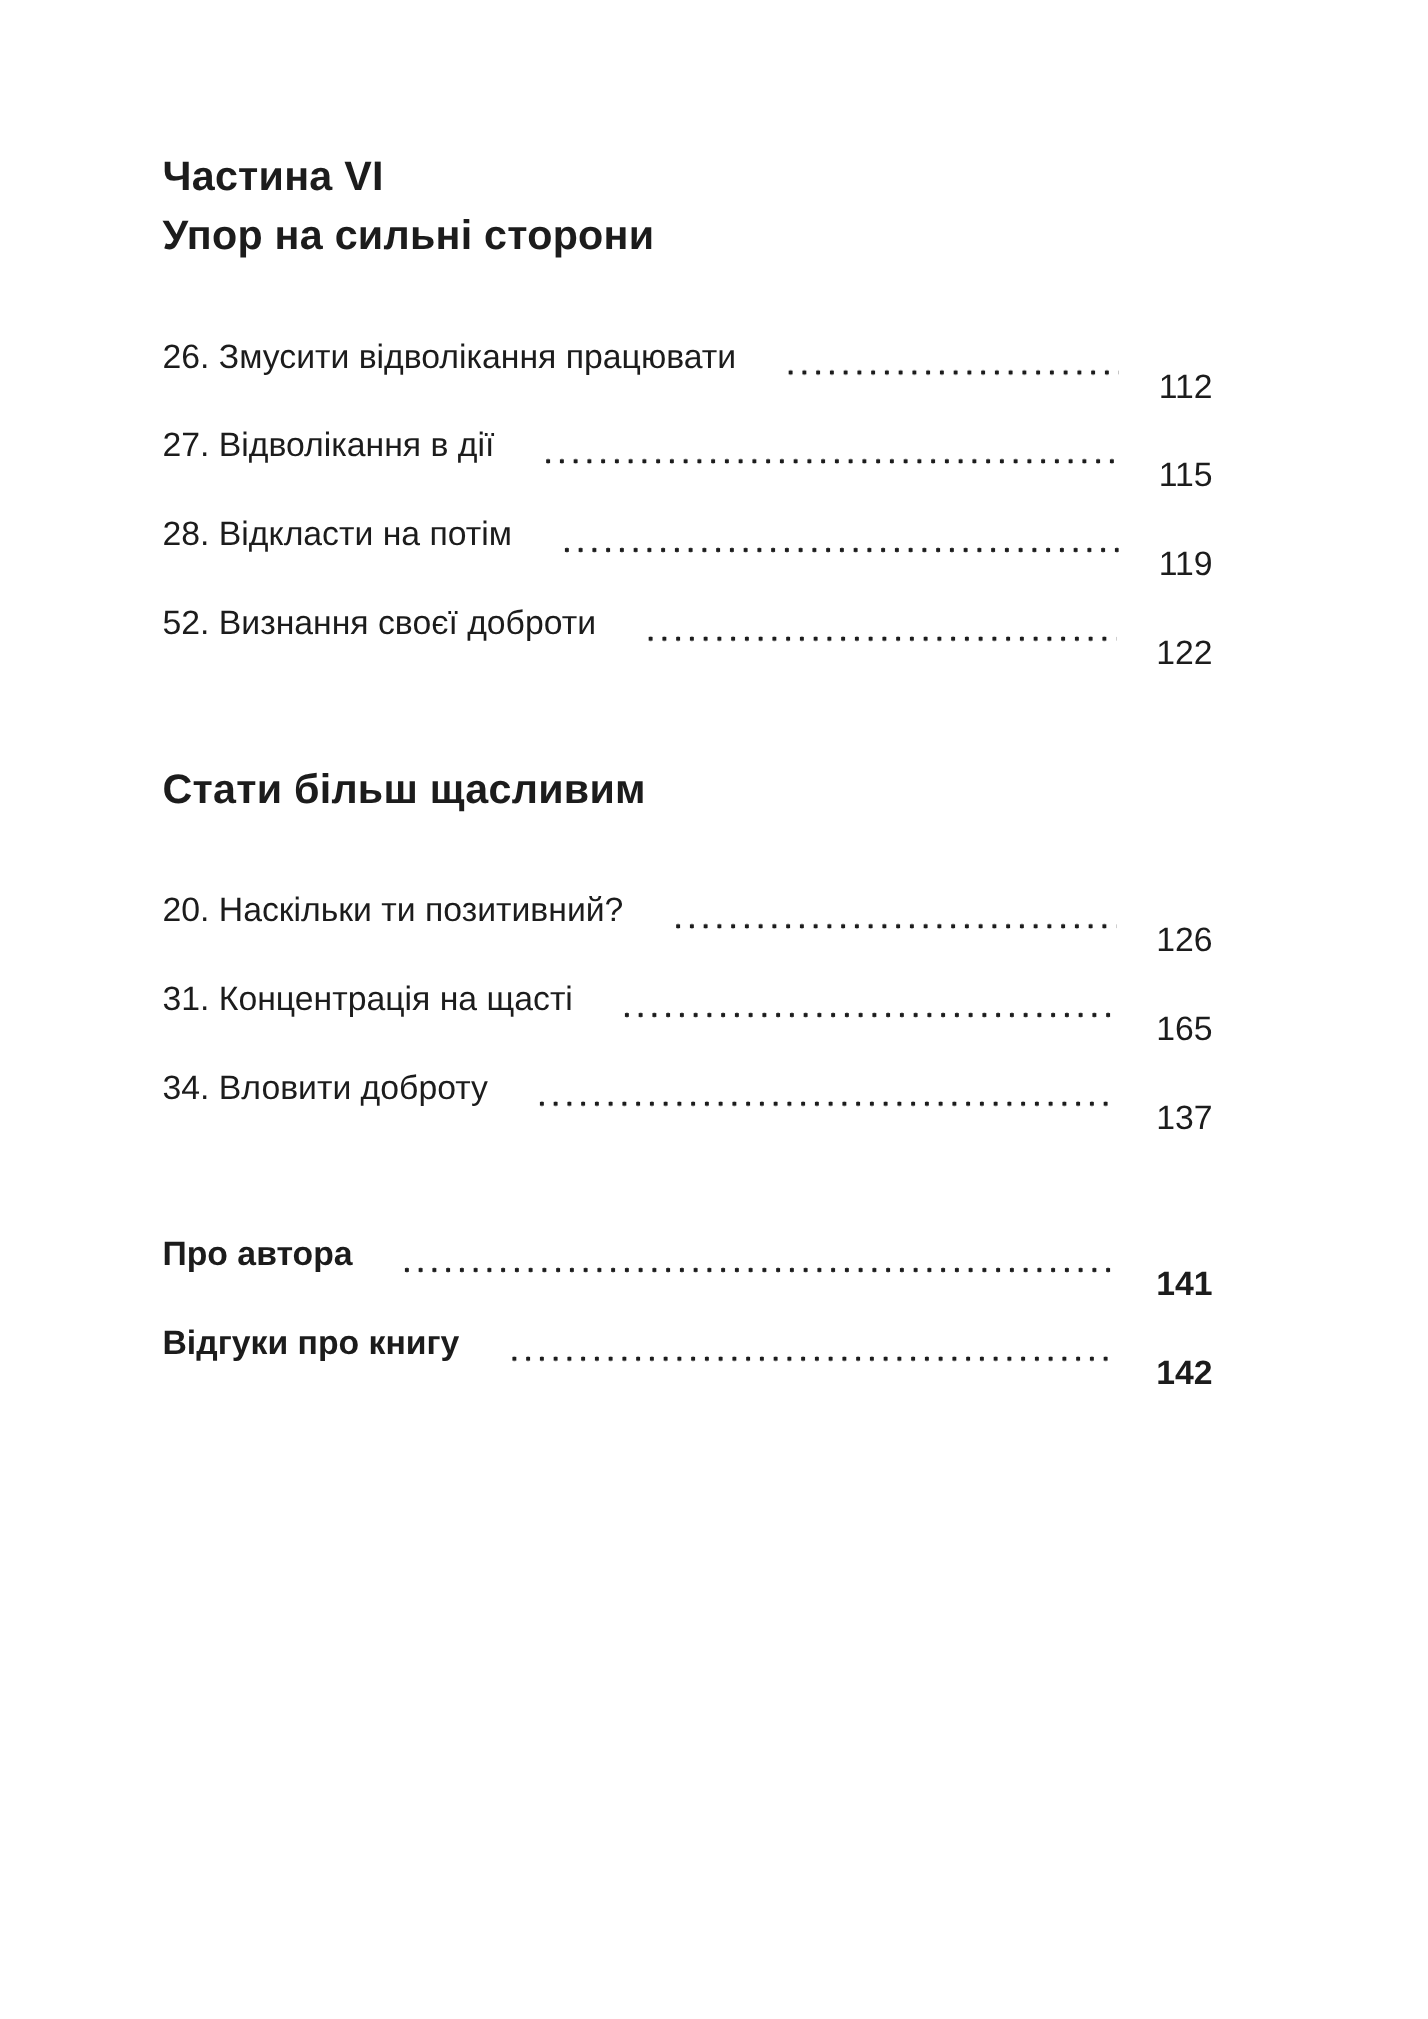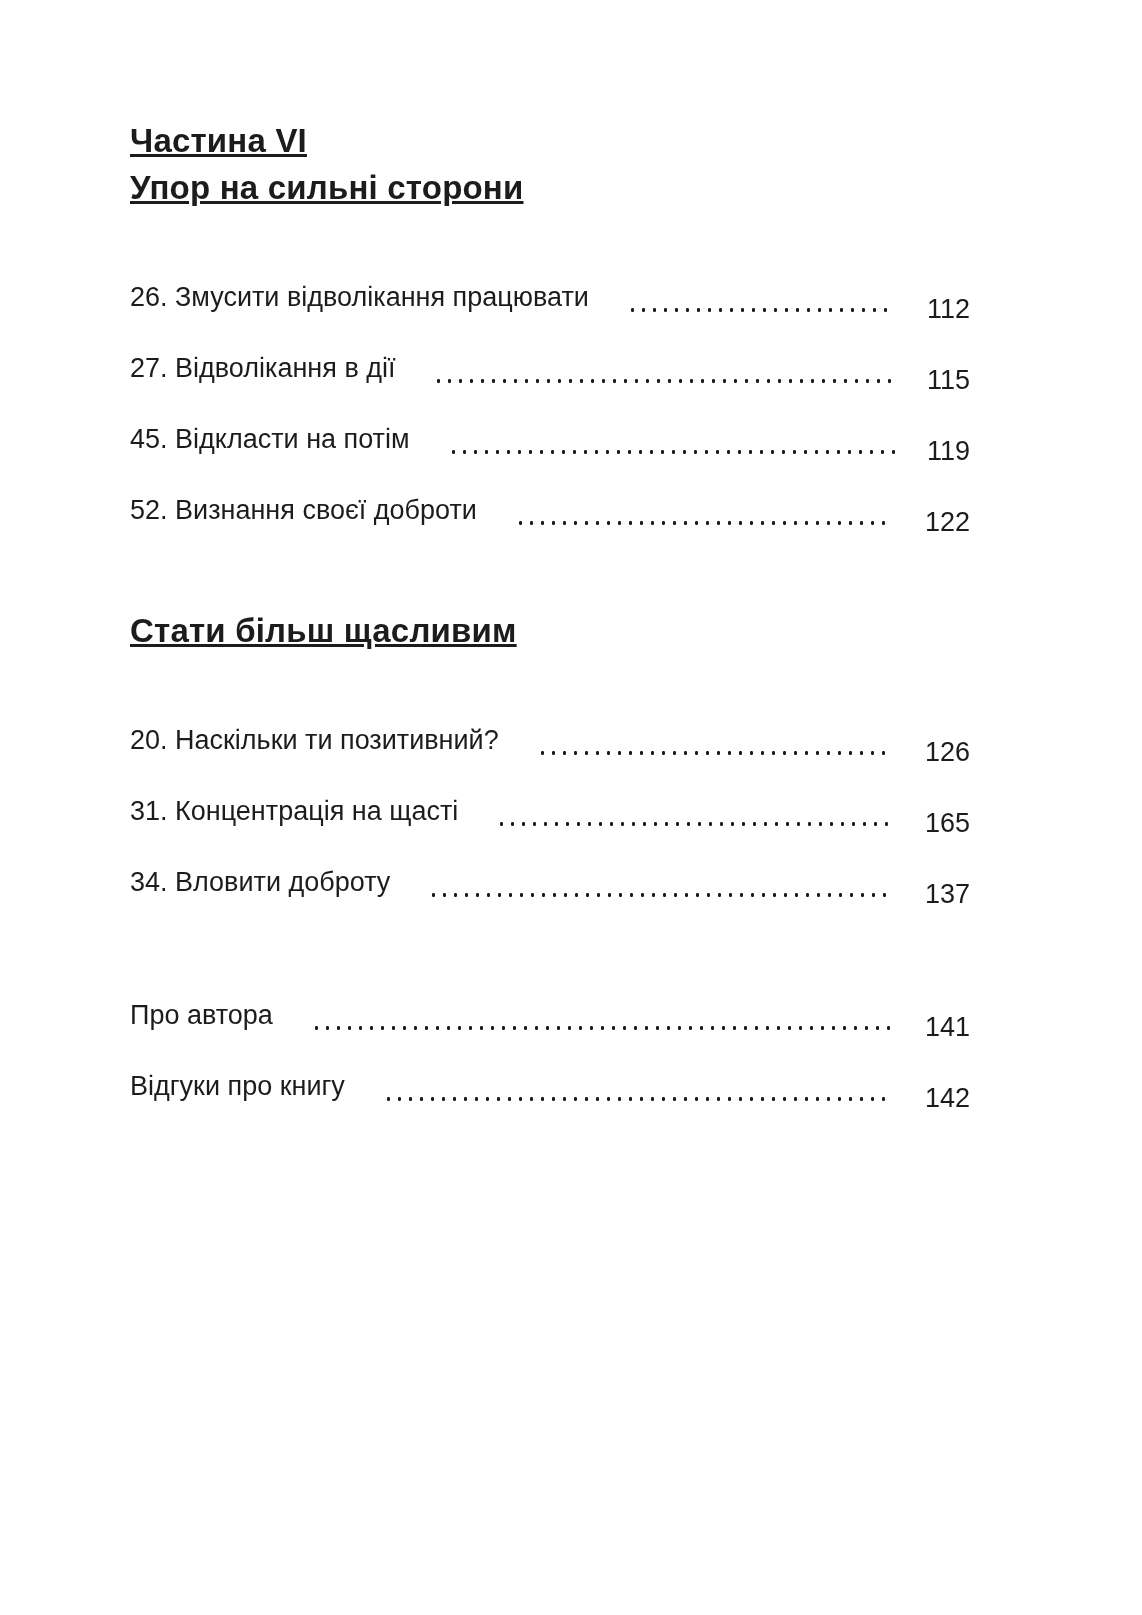--- a/index.html
+++ b/index.html
@@ -18,32 +18,31 @@
   .page {
     box-sizing: border-box;
     padding: 118px 172px 0 130px;
   }
   .section-heading {
     font-weight: bold;
     font-size: 33px;
     line-height: 1.42;
     margin: 0;
     letter-spacing: 0.2px;
-    text-decoration: underline;
   }
   .heading-line {
     display: block;
   }
   .toc-list {
     margin-top: 50px;
     margin-bottom: 62px;
   }
   .toc-row {
     display: flex;
-    align-items: center;
+    align-items: flex-start;
     font-size: 27px;
     line-height: 47px;
     white-space: nowrap;
     gap: 28px;
   }
   .toc-label {
     flex: 0 0 auto;
   }
   .toc-dots {
     flex: 1 1 auto;
@@ -63,20 +62,21 @@
     background-position: left bottom;
   }
   .toc-page-num {
     flex: 0 0 auto;
     text-align: right;
     min-width: 30px;
     margin-top: 24px;
   }
   .footer-list {
     margin-top: 58px;
+    font-weight: bold;
   }
 </style>
 </head>
 <body>
 
 <div class="page">
 
   <h2 class="section-heading">
     <span class="heading-line">Частина VI</span>
     <span class="heading-line">Упор на сильні сторони</span>
@@ -87,21 +87,21 @@
       <span class="toc-label">26. Змусити відволікання працювати</span>
       <span class="toc-dots"></span>
       <span class="toc-page-num">112</span>
     </div>
     <div class="toc-row">
       <span class="toc-label">27. Відволікання в дії</span>
       <span class="toc-dots"></span>
       <span class="toc-page-num">115</span>
     </div>
     <div class="toc-row">
-      <span class="toc-label">45. Відкласти на потім</span>
+      <span class="toc-label">28. Відкласти на потім</span>
       <span class="toc-dots"></span>
       <span class="toc-page-num">119</span>
     </div>
     <div class="toc-row">
       <span class="toc-label">52. Визнання своєї доброти</span>
       <span class="toc-dots"></span>
       <span class="toc-page-num">122</span>
     </div>
   </div>
 

